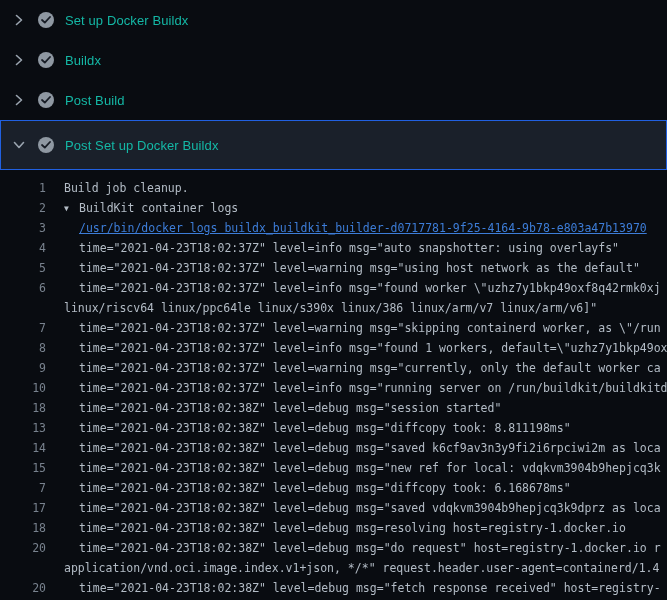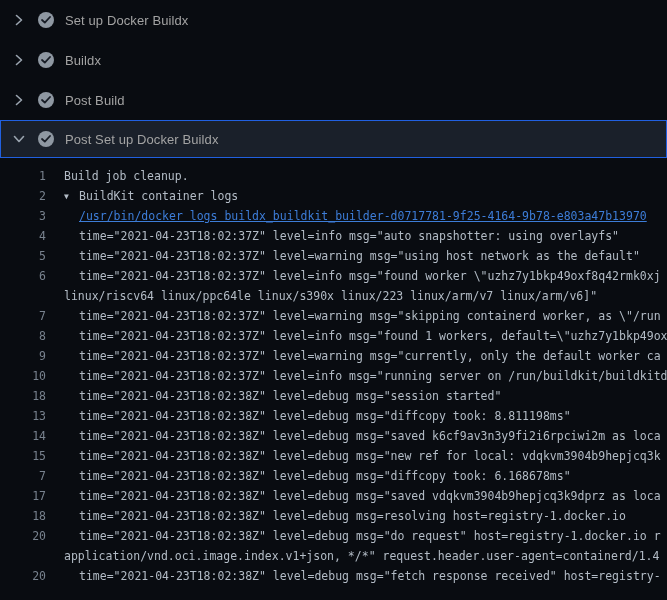--- a/index.html
+++ b/index.html
@@ -8,33 +8,33 @@
     background:#090c11;
     font-family:"Liberation Sans",sans-serif;
   }
   
   .steps{width:667px;}
   .step{
     height:40px;display:flex;align-items:center;
     padding-left:13px;box-sizing:border-box;cursor:pointer;
   }
   .step.expanded{
-    height:38px;background:#1a202a;
+    height:50px;background:#1a202a;
     border:1px solid #2160e0;
     padding-left:12px;
   }
   .chev{width:12px;height:16px;margin-right:13px;display:flex;align-items:center;justify-content:center;flex:0 0 12px;}
   .chev svg{display:block;}
   .check{
     width:16px;height:16px;border-radius:50%;
     background:#8f98a2;margin-right:11px;flex:0 0 16px;
     display:flex;align-items:center;justify-content:center;
   }
   .step-label{
-    color:#a3a3a3;font-size:13px;letter-spacing:.1px;
+    color:#14b8a6;font-size:13px;letter-spacing:.1px;
   }
   
   .log{
     padding-top:8px;
     font-family:"DejaVu Sans Mono","Liberation Mono",monospace;
     font-size:11.5px;line-height:20px;color:#b3bcc6;
     width:667px;overflow:hidden;
   }
   .log-row{height:20px;white-space:pre;position:relative;padding-left:64px;overflow:hidden;}
   .num{
@@ -111,21 +111,21 @@
 
 </div>
 
 <div class="log">
     <div class="log-row"><span class="num">1</span><span class="txt type-normal">Build job cleanup.</span></div>
     <div class="log-row"><span class="num">2</span><span class="txt type-group"><span class="marker">▼</span>BuildKit container logs</span></div>
     <div class="log-row"><span class="num">3</span><span class="txt type-command ind">/usr/bin/docker logs buildx_buildkit_builder-d0717781-9f25-4164-9b78-e803a47b13970</span></div>
     <div class="log-row"><span class="num">4</span><span class="txt type-log ind">time="2021-04-23T18:02:37Z" level=info msg="auto snapshotter: using overlayfs"</span></div>
     <div class="log-row"><span class="num">5</span><span class="txt type-log ind">time="2021-04-23T18:02:37Z" level=warning msg="using host network as the default"</span></div>
     <div class="log-row"><span class="num">6</span><span class="txt type-log ind">time="2021-04-23T18:02:37Z" level=info msg="found worker \"uzhz7y1bkp49oxf8q42rmk0xj</span></div>
-    <div class="log-row"><span class="num"></span><span class="txt type-log">linux/riscv64 linux/ppc64le linux/s390x linux/223 linux/arm/v7 linux/arm/v6]"</span></div>
+    <div class="log-row"><span class="num"></span><span class="txt type-log">linux/riscv64 linux/ppc64le linux/s390x linux/386 linux/arm/v7 linux/arm/v6]"</span></div>
     <div class="log-row"><span class="num">7</span><span class="txt type-log ind">time="2021-04-23T18:02:37Z" level=warning msg="skipping containerd worker, as \"/run</span></div>
     <div class="log-row"><span class="num">8</span><span class="txt type-log ind">time="2021-04-23T18:02:37Z" level=info msg="found 1 workers, default=\"uzhz7y1bkp49ox</span></div>
     <div class="log-row"><span class="num">9</span><span class="txt type-log ind">time="2021-04-23T18:02:37Z" level=warning msg="currently, only the default worker ca</span></div>
     <div class="log-row"><span class="num">10</span><span class="txt type-log ind">time="2021-04-23T18:02:37Z" level=info msg="running server on /run/buildkit/buildkitd</span></div>
     <div class="log-row"><span class="num">18</span><span class="txt type-log ind">time="2021-04-23T18:02:38Z" level=debug msg="session started"</span></div>
     <div class="log-row"><span class="num">13</span><span class="txt type-log ind">time="2021-04-23T18:02:38Z" level=debug msg="diffcopy took: 8.811198ms"</span></div>
     <div class="log-row"><span class="num">14</span><span class="txt type-log ind">time="2021-04-23T18:02:38Z" level=debug msg="saved k6cf9av3n3y9fi2i6rpciwi2m as loca</span></div>
     <div class="log-row"><span class="num">15</span><span class="txt type-log ind">time="2021-04-23T18:02:38Z" level=debug msg="new ref for local: vdqkvm3904b9hepjcq3k</span></div>
     <div class="log-row"><span class="num">7</span><span class="txt type-log ind">time="2021-04-23T18:02:38Z" level=debug msg="diffcopy took: 6.168678ms"</span></div>
     <div class="log-row"><span class="num">17</span><span class="txt type-log ind">time="2021-04-23T18:02:38Z" level=debug msg="saved vdqkvm3904b9hepjcq3k9dprz as loca</span></div>

